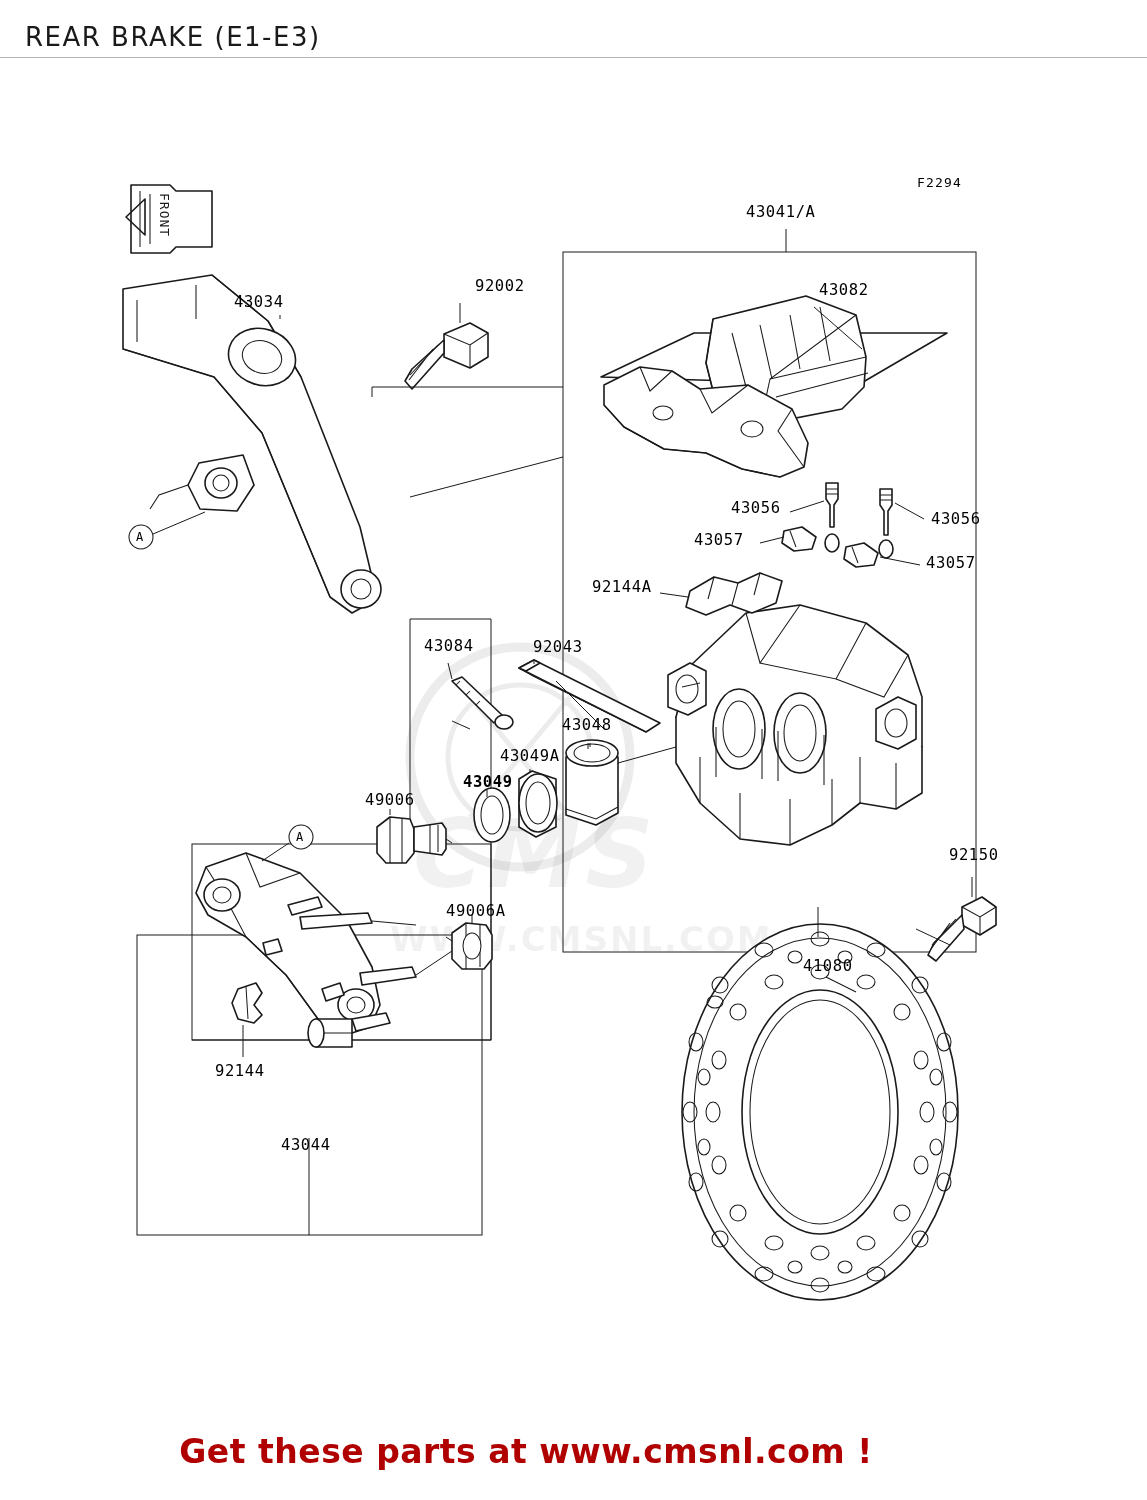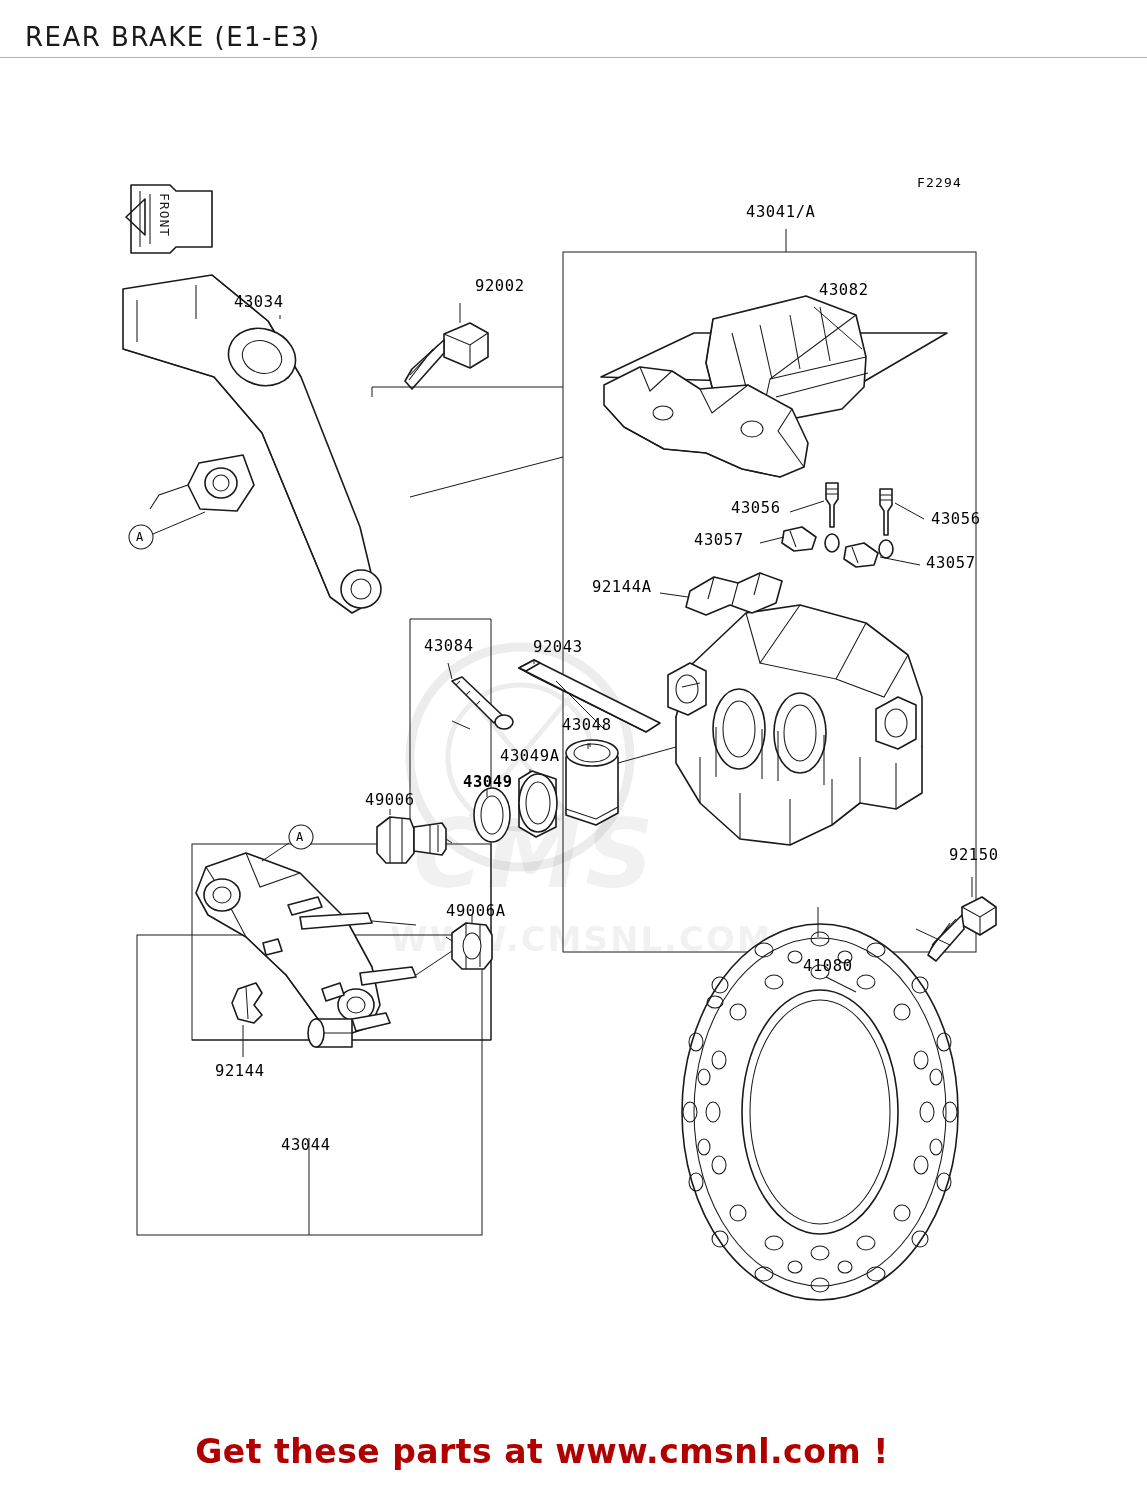--- a/index.html
+++ b/index.html
@@ -42,21 +42,20 @@
     position: absolute;
     left: 0;
     top: 1432px;
     width: 1052px;
     text-align: center;
     font-size: 33px;
     font-weight: bold;
     color: #b00000;
     font-family: "DejaVu Sans", sans-serif;
     letter-spacing: 0.5px;
-    padding-left: 16px;
   }
   .diagram {
     position: absolute;
     left: 0;
     top: 57px;
     width: 1147px;
     height: 1375px;
   }
   svg.canvas {
     position: absolute;

